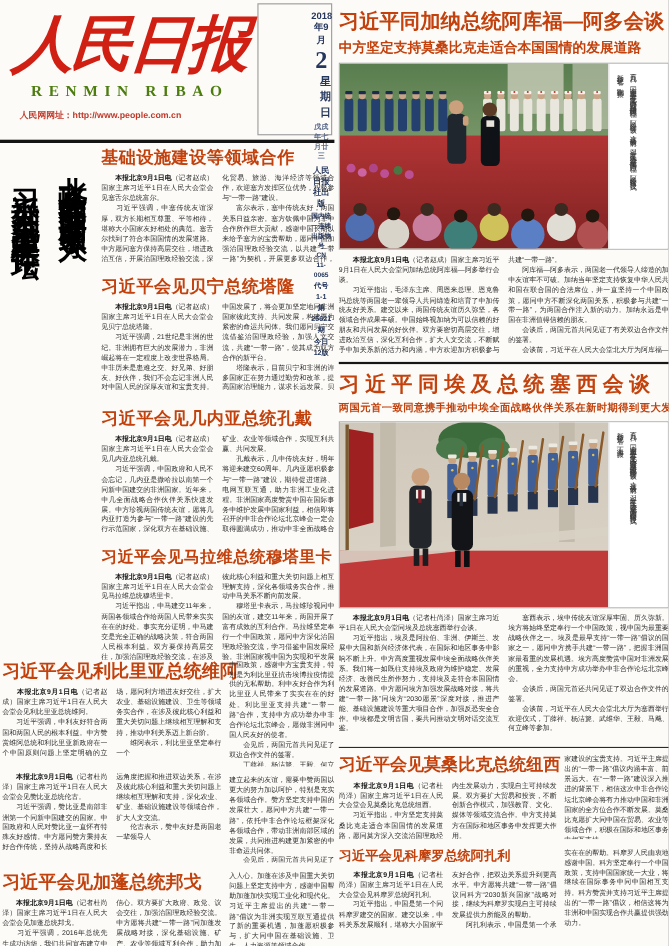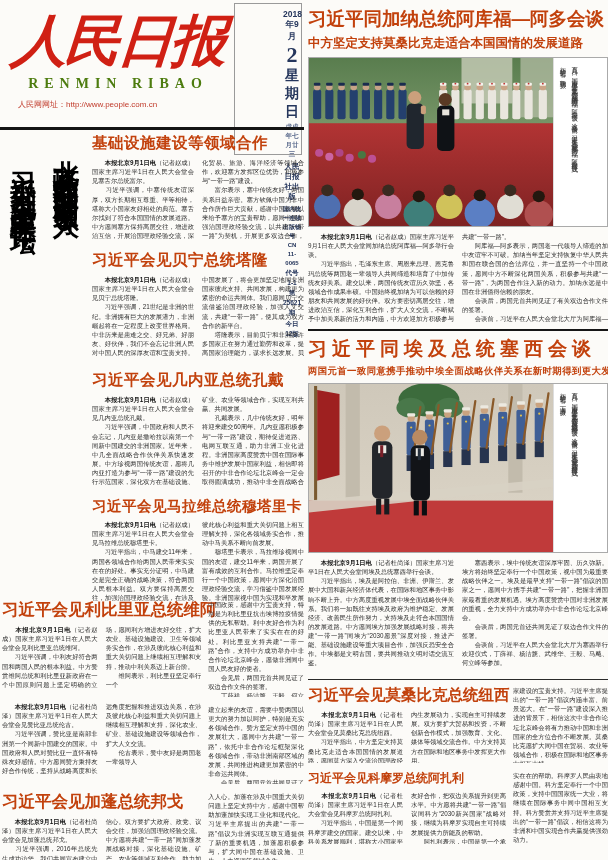--- a/index.html
+++ b/index.html
@@ -7,26 +7,26 @@
   .sheet{ width:608px; height:860px; background:#fcfbf8; position:relative; overflow:hidden;
           margin:0 auto; font-family:"Liberation Sans","DejaVu Sans",sans-serif; color:#1c1c1c; }
 
   
   .mast{ position:absolute; left:4px; top:2px; width:228px; height:124px; text-align:center; }
   .mast-title{ font-family:"DejaVu Serif","Liberation Serif",serif; font-weight:bold; font-style:italic;
                color:#d02014; font-size:56px; line-height:1.0; letter-spacing:-3px; transform:skewX(-4deg);
                margin-top:10px; white-space:nowrap; }
   .mast-roman{ color:#4d7c0f; font-family:"Liberation Serif",serif; font-weight:bold; font-size:14px;
                letter-spacing:6px; margin-top:8px; white-space:nowrap; }
-  .mast-web{ color:#c03a2a; font-size:8px; font-weight:normal; margin-top:7px; text-align:left; padding-left:14px; }
-
-  .datebox{ position:absolute; left:234px; top:3px; width:68px; height:152px; border:1px solid #9a9a9a;
+  .mast-web{ color:#c03a2a; font-size:8px; font-weight:bold; margin-top:7px; text-align:left; padding-left:14px; }
+
+  .datebox{ position:absolute; left:234px; top:3px; width:68px; height:120px; border:1px solid #9a9a9a;
             color:#25365c; text-align:center; padding-top:5px; font-weight:bold;padding-left:48px; }
   .db-l1{ font-size:8.5px; } .db-day{ font-size:22px; line-height:1.1; font-family:"Liberation Serif",serif; }
-  .db-wd{ font-size:14px; margin-bottom:2px; } .db-lunar{ font-size:6.5px; color:#5a6a8c; margin-bottom:3px; }
+  .db-wd{ font-size:10px; margin-bottom:2px;text-align:right; } .db-lunar{ font-size:6.5px; color:#5a6a8c; margin-bottom:3px; }
   .db-pub{ font-size:7.5px; margin-bottom:3px; } .db-s{ font-size:6px; line-height:1.5; } .db-s2{ font-size:6.5px; line-height:1.55; }
 
   .rule-left{ position:absolute; left:0; top:127px; width:304px; height:3px; background:#141414; }
 
   
   .banner{ position:absolute; left:6px; top:140px; height:452px; display:flex; gap:9px; }
   .banner span{ writing-mode:vertical-rl; text-orientation:upright; font-weight:900; color:#000;
                 font-size:26px; letter-spacing:4px; line-height:1.3; white-space:nowrap; }
   .banner .b1{ margin-top:12px; }
 

